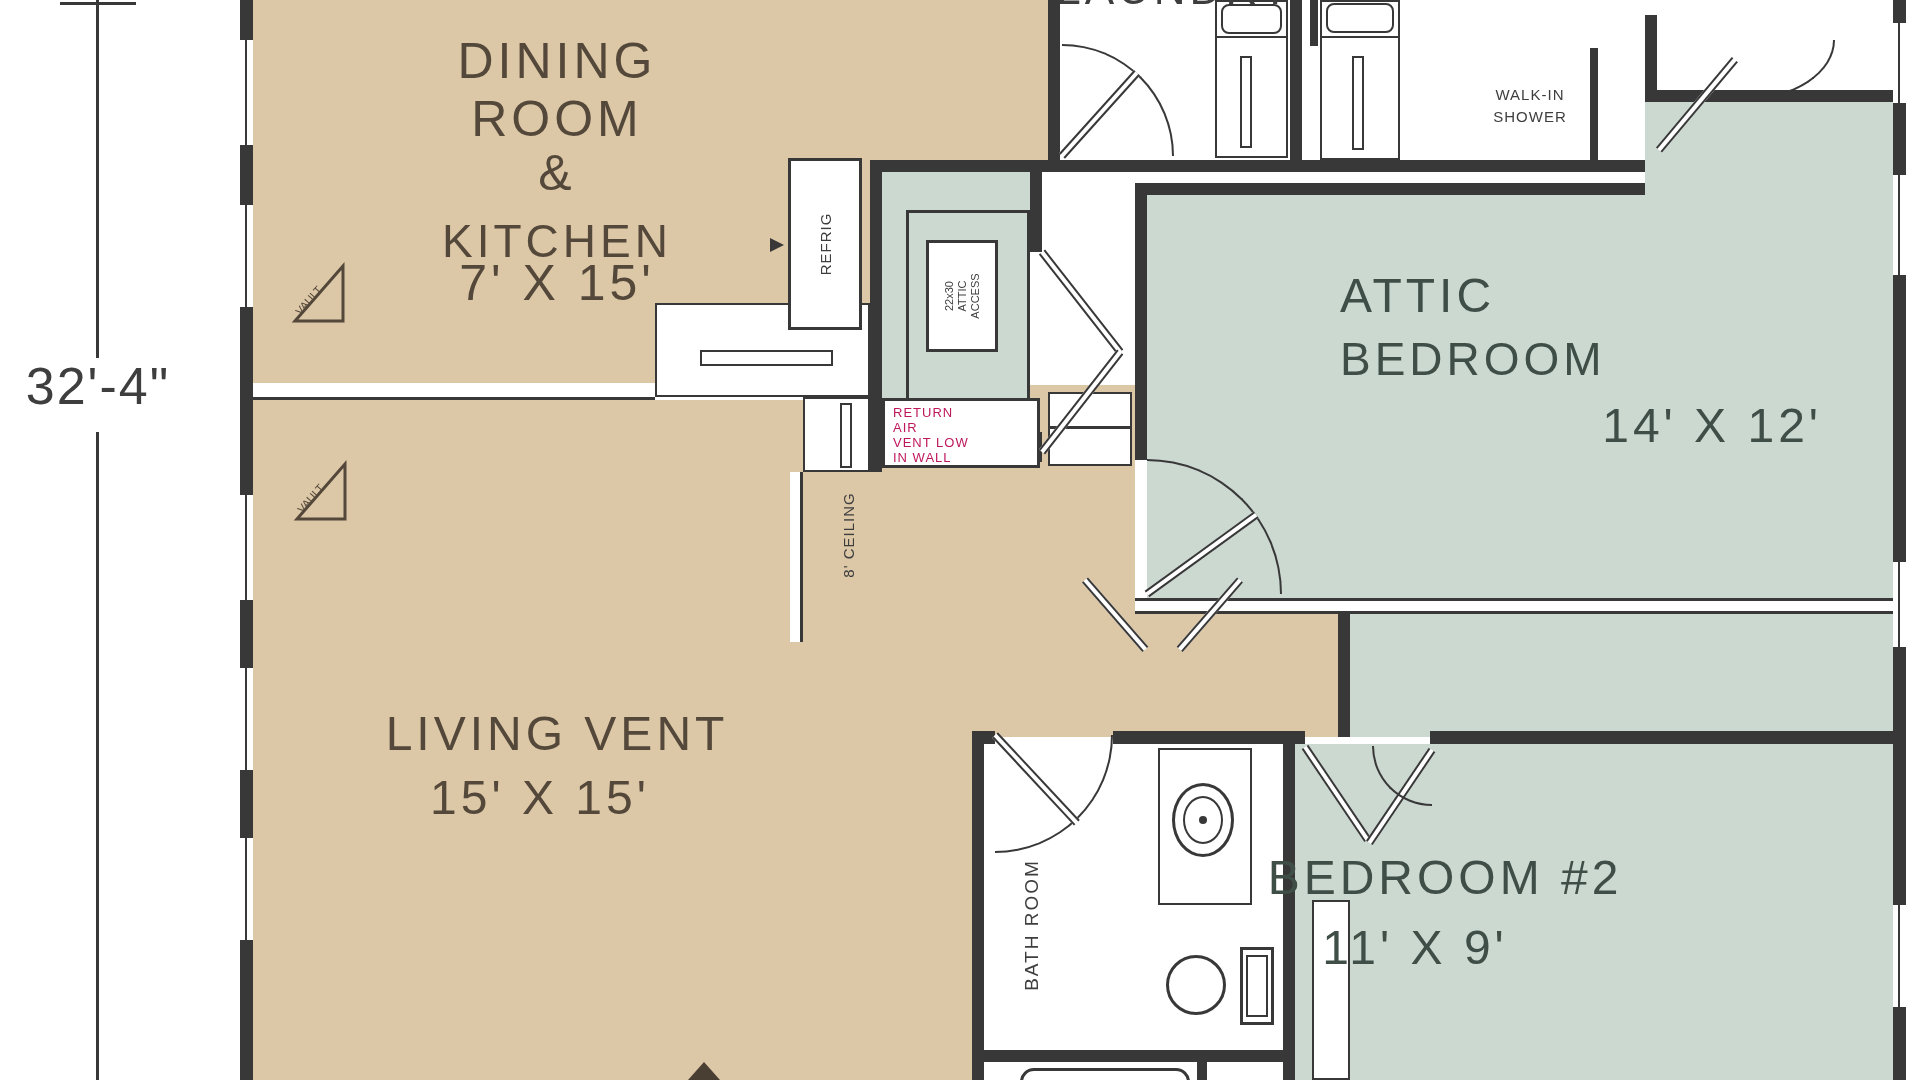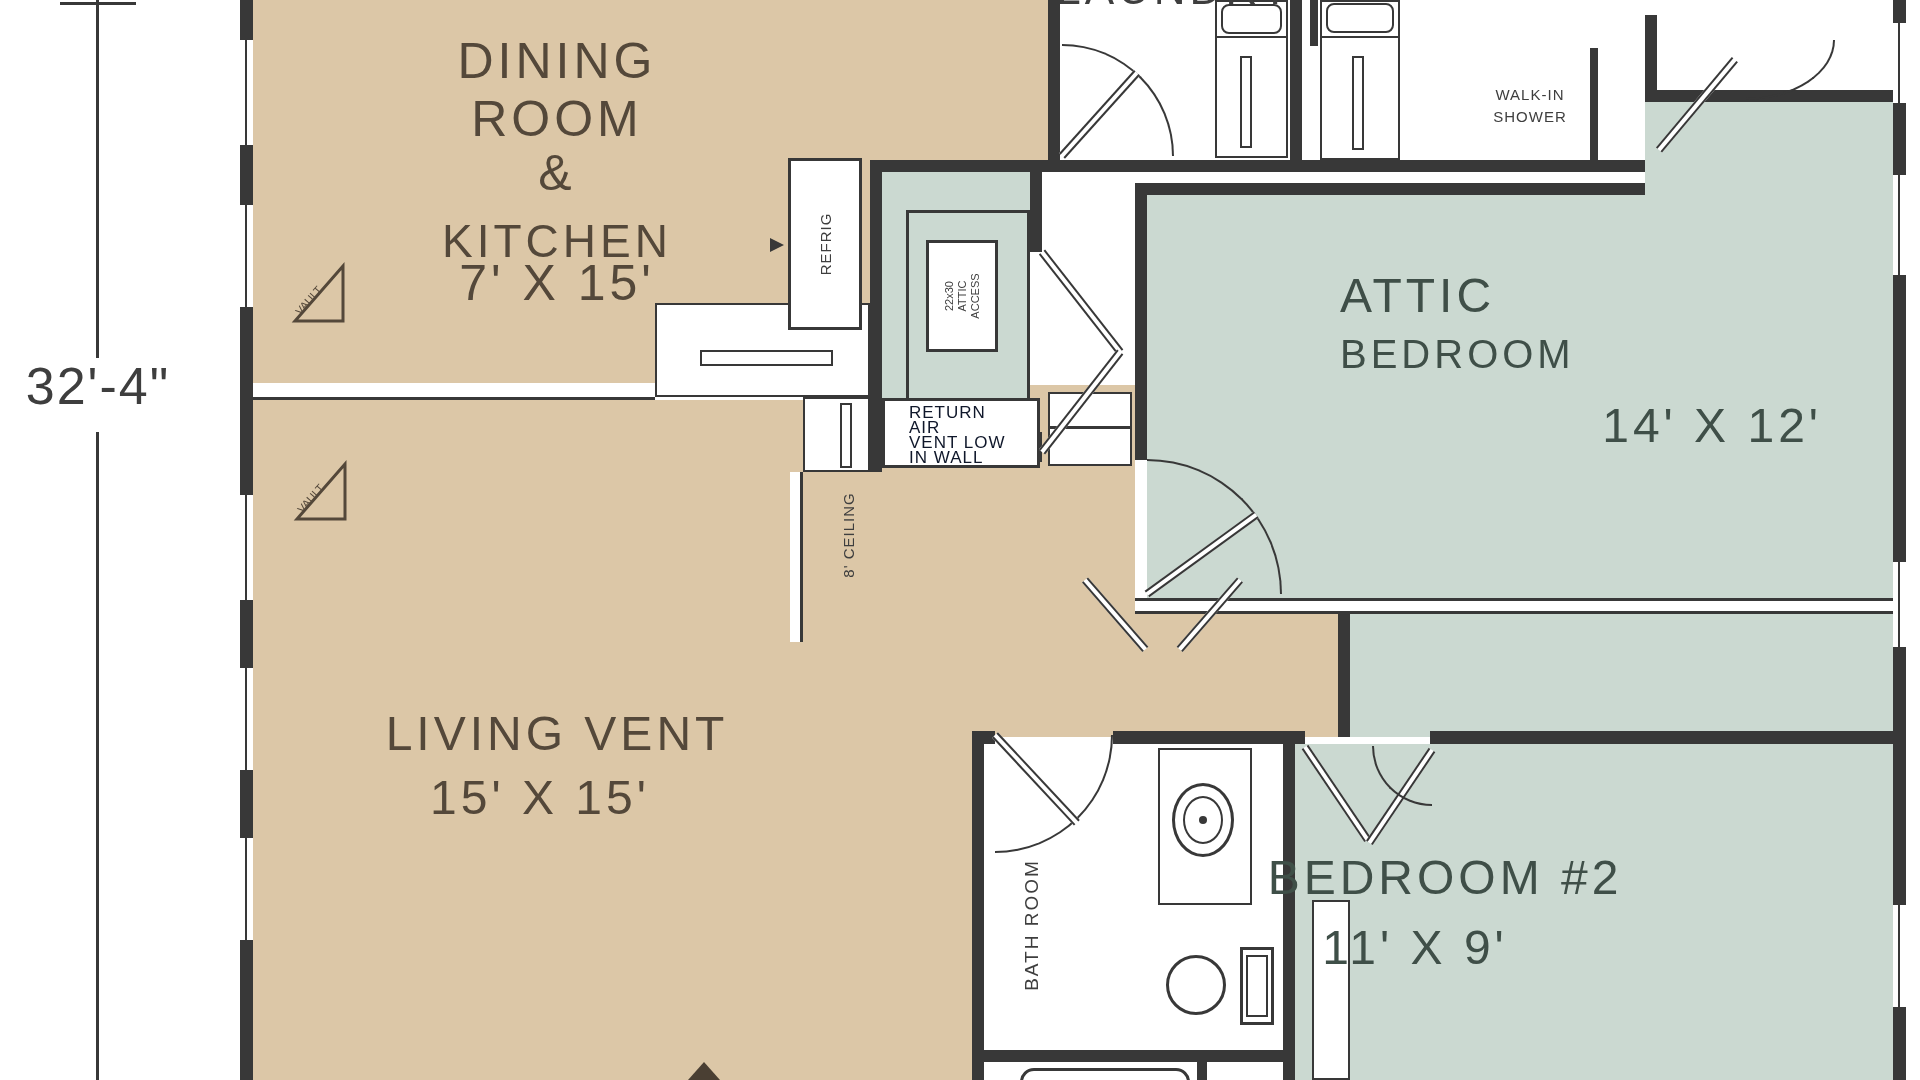--- a/index.html
+++ b/index.html
@@ -118,21 +118,21 @@
   <div class="box2" style="left:1221px;top:4px;width:61px;height:30px;border-radius:8px"></div>
   <div class="w" style="left:1215px;top:36px;width:73px;height:2px"></div>
   <div class="box2" style="left:1240px;top:56px;width:12px;height:92px"></div>
 
   <div class="box2" style="left:1320px;top:0;width:80px;height:160px"></div>
   <div class="box2" style="left:1326px;top:3px;width:68px;height:30px;border-radius:8px"></div>
   <div class="w" style="left:1320px;top:36px;width:80px;height:2px"></div>
   <div class="box2" style="left:1352px;top:56px;width:12px;height:94px"></div>
 
   <div class="box3" style="left:882px;top:398px;width:158px;height:70px">
-    <div style="padding:4px 0 0 24px;font-size:17px;line-height:15px;letter-spacing:1px;color:#0f172a">
+    <div style="padding:4px 0 0 8px;font-size:13px;line-height:15px;letter-spacing:1px;color:#be185d">
       <div>RETURN</div>
       <div>AIR</div>
       <div>VENT LOW</div>
       <div>IN WALL</div>
     </div>
   </div>
   <div class="box2" style="left:1048px;top:392px;width:84px;height:74px"></div>
   <div class="w" style="left:1048px;top:426px;width:84px;height:3px"></div>
 
   <div class="box3" style="left:926px;top:240px;width:72px;height:112px"></div>
@@ -189,21 +189,21 @@
   <div class="lbl" style="left:357px;top:32px;width:400px;font-size:50px">DINING</div>
   <div class="lbl" style="left:357px;top:90px;width:400px;font-size:50px">ROOM</div>
   <div class="lbl" style="left:357px;top:144px;width:400px;font-size:50px">&amp;</div>
   <div class="lbl" style="left:357px;top:214px;width:400px;font-size:46px">KITCHEN</div>
   <div class="lbl" style="left:357px;top:254px;width:400px;font-size:50px">7' X 15'</div>
 
   <div class="lbl" style="left:357px;top:706px;width:400px;font-size:48px">LIVING VENT</div>
   <div class="lbl" style="left:340px;top:770px;width:400px;font-size:48px">15' X 15'</div>
 
   <div class="lbl tl" style="left:1340px;top:268px;width:460px;font-size:48px;text-align:left">ATTIC</div>
-  <div class="lbl tl" style="left:1340px;top:332px;width:460px;font-size:40px;text-align:left">BEDROOM</div>
+  <div class="lbl tl" style="left:1340px;top:332px;width:460px;font-size:46px;text-align:left">BEDROOM</div>
   <div class="lbl tl" style="left:1362px;top:398px;width:460px;font-size:48px;text-align:right">14' X 12'</div>
 
   <div class="lbl tl" style="left:1245px;top:850px;width:400px;font-size:48px">BEDROOM #2</div>
   <div class="lbl tl" style="left:1215px;top:920px;width:400px;font-size:48px">11' X 9'</div>
 
   <div class="lbl gr" style="left:1025px;top:-36px;width:300px;font-size:44px">LAUNDRY</div>
 
   <div class="lbl gr" style="left:1430px;top:86px;width:200px;font-size:15px;letter-spacing:1px">WALK-IN</div>
   <div class="lbl gr" style="left:1430px;top:108px;width:200px;font-size:15px;letter-spacing:1px">SHOWER</div>
 

